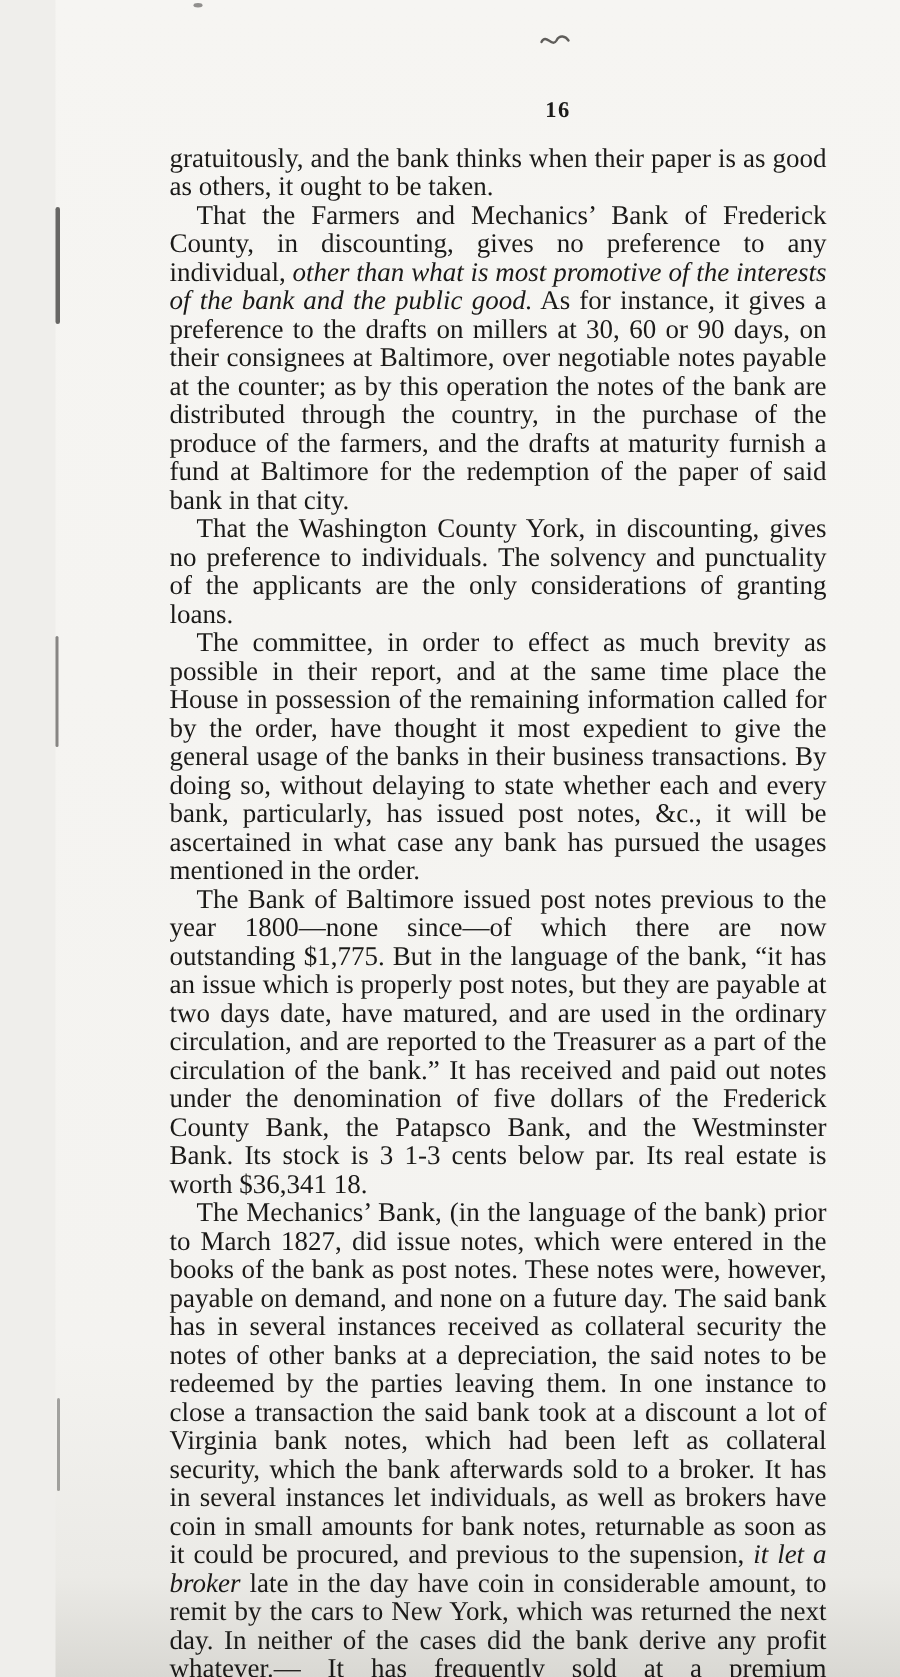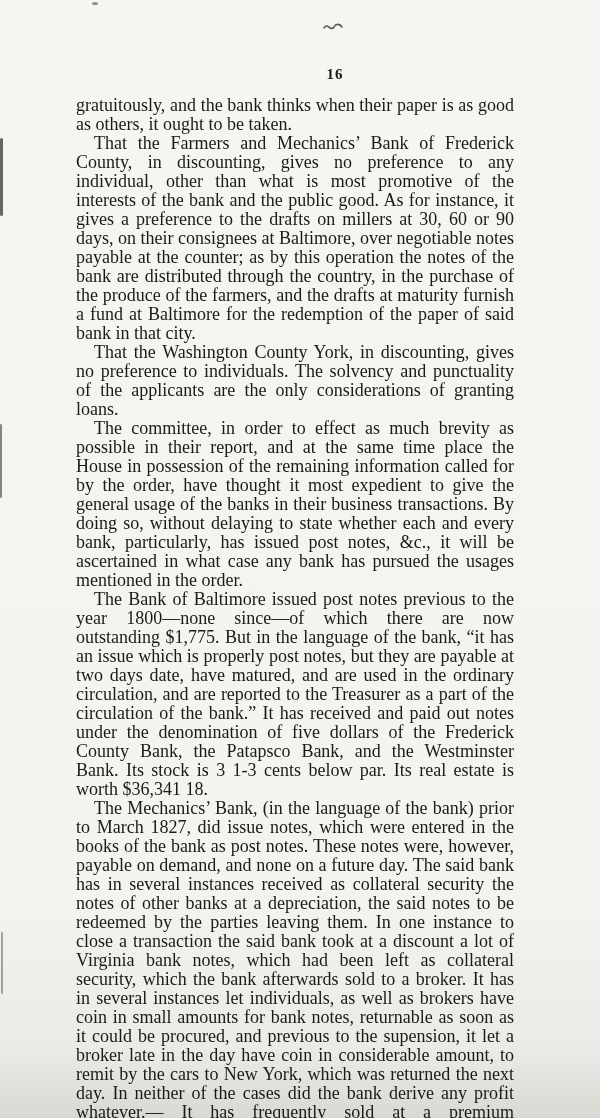--- a/index.html
+++ b/index.html
@@ -12,20 +12,21 @@
     position: relative;
     overflow: hidden;
     background: #efeeeb;
     font-family: "Liberation Serif", serif;
   }
   .page {
     position: absolute;
     inset: 0;
     background: linear-gradient(180deg, #f6f5f2 0%, #f4f3f0 80%, #ebeae6 94%, #d9d8d3 100%);
     color: #1c1b19;
+    margin-left: 37px;
   }
   .ornament {
     position: absolute;
     top: 20px;
     left: 322px;
     width: 22px;
     height: 14px;
     opacity: 0.8;
   }
   .page-number {
@@ -49,20 +50,21 @@
     color: #1b1a18;
   }
   .para {
     margin: 0;
     text-indent: 18px;
   }
   .para.flush {
     text-indent: 0;
   }
   .it {
+    font-style: italic;
   }
   .artifact {
     position: absolute;
     background: #2b2a28;
   }
   .artifact.a1 { left: 0; top: 138px; width: 3px; height: 78px; opacity: .7; border-radius: 2px; }
   .artifact.a2 { left: 0; top: 424px; width: 2px; height: 74px; opacity: .55; border-radius: 2px; }
   .artifact.a3 { left: 1px; top: 932px; width: 2px; height: 62px; opacity: .4; border-radius: 2px; }
   .artifact.speck { left: 92px; top: 2px; width: 6px; height: 3px; opacity: .5; border-radius: 50%; }
 </style>

